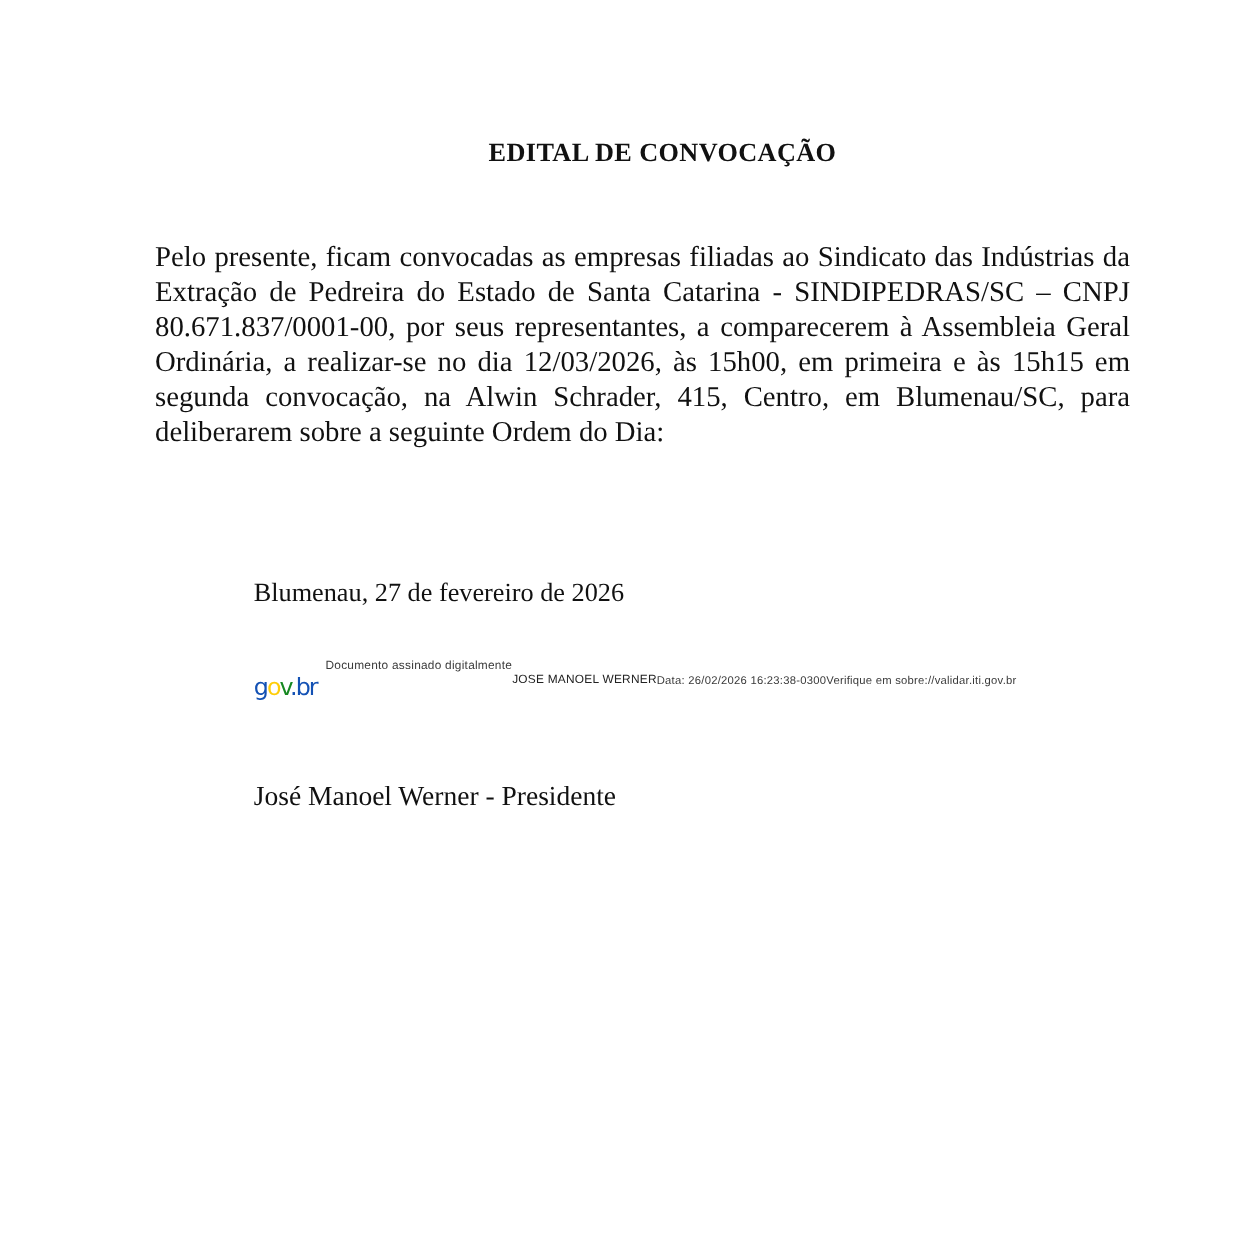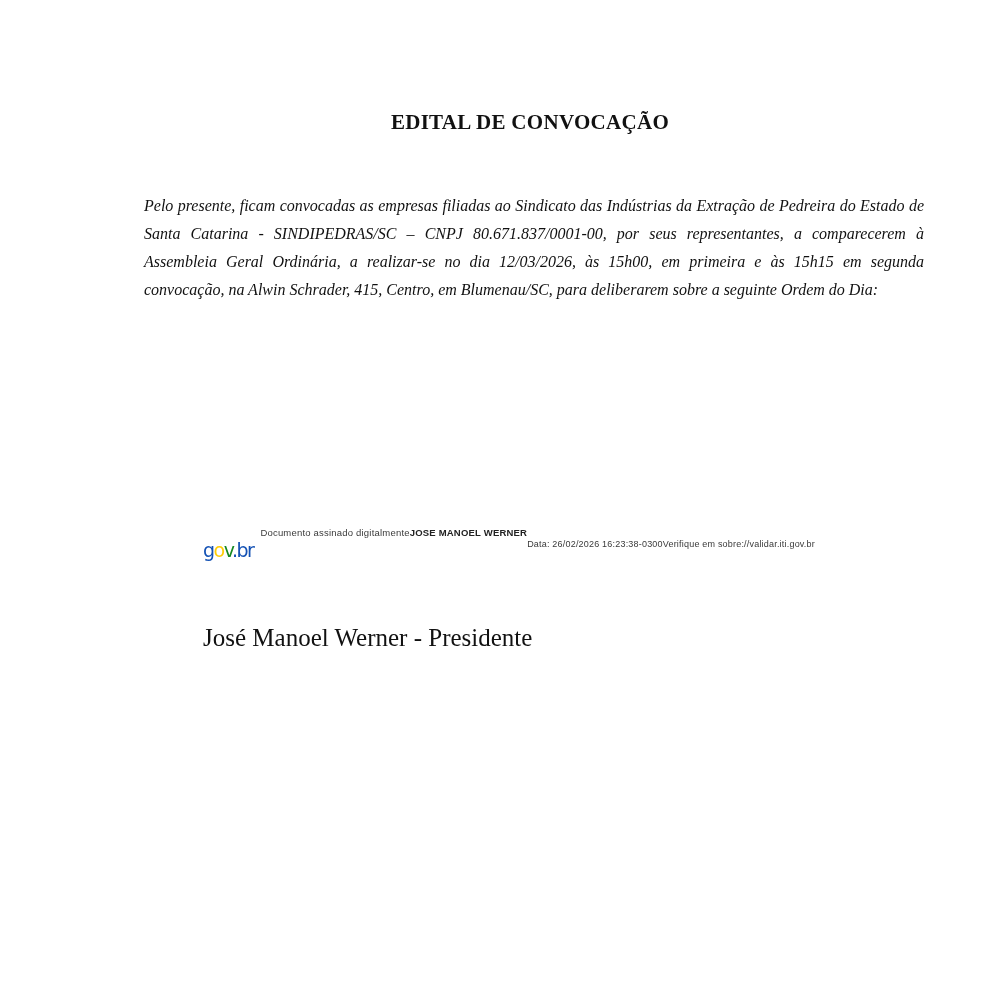--- a/index.html
+++ b/index.html
@@ -19,26 +19,25 @@
     left: 140px;
     width: 780px;
     text-align: center;
     font-weight: bold;
     font-size: 21px;
     letter-spacing: 0.3px;
   }
   .doc-paragraph {
     position: absolute;
     top: 192px;
-    left: 144px;
+    left: 124px;
     width: 780px;
-    font-size: 16px;
+    font-size: 23px;
     line-height: 28px;
     text-align: justify;
-    font-style: italic;
   }
   .agenda-item {
     position: absolute;
     top: 385px;
     left: 185px;
     font-size: 21px;
     line-height: 28px;
   }
   .agenda-item .agenda-number { margin-right: 14px; }
   .date-line {
@@ -72,47 +71,49 @@
   .govbr-br { color: #1351B4; }
   .stamp-text { display: flex; flex-direction: row; }
   .stamp-header {
     font-size: 9.5px;
     color: #3a3a3a;
     margin-bottom: 9px;
     letter-spacing: 0.2px;
   }
   .stamp-signer {
     font-size: 9.5px;
-    font-weight: bold;
+    font-weight: normal;
     color: #222222;
     letter-spacing: 0.2px;
+    margin-top: 11px;
   }
   .stamp-date, .stamp-verify {
     font-size: 9px;
     color: #3a3a3a;
     margin-top: 12px;
     letter-spacing: 0.2px;
   }
   .signatory-line {
     position: absolute;
     top: 624px;
     left: 203px;
-    font-size: 25px;
+    font-size: 22px;
   }
 </style>
 </head>
 <body>
 
 <div class="page">
 
   <div class="doc-title">EDITAL DE CONVOCAÇÃO</div>
 
   <div class="doc-paragraph">Pelo presente, ficam convocadas as empresas filiadas ao Sindicato das Indústrias da Extração de Pedreira do Estado de Santa Catarina - SINDIPEDRAS/SC – CNPJ 80.671.837/0001-00, por seus representantes, a comparecerem à Assembleia Geral Ordinária, a realizar-se no dia 12/03/2026, às 15h00, em primeira e às 15h15 em segunda convocação, na Alwin Schrader, 415, Centro, em Blumenau/SC, para deliberarem sobre a seguinte Ordem do Dia:</div>
 
 
+  <div class="date-line">Blumenau, 27 de fevereiro de 2026</div>
 
   <div class="signature-stamp">
     <div class="govbr-logo"><span class="govbr-g">g</span><span class="govbr-o">o</span><span class="govbr-v">v</span><span class="govbr-dot">.</span><span class="govbr-br">b</span><span class="govbr-br">r</span></div>
     <div class="stamp-text">
       <div class="stamp-header">Documento assinado digitalmente</div>
       <div class="stamp-signer">JOSE MANOEL WERNER</div>
       <div class="stamp-date">Data: 26/02/2026 16:23:38-0300</div>
       <div class="stamp-verify">Verifique em sobre://validar.iti.gov.br</div>
     </div>
   </div>

